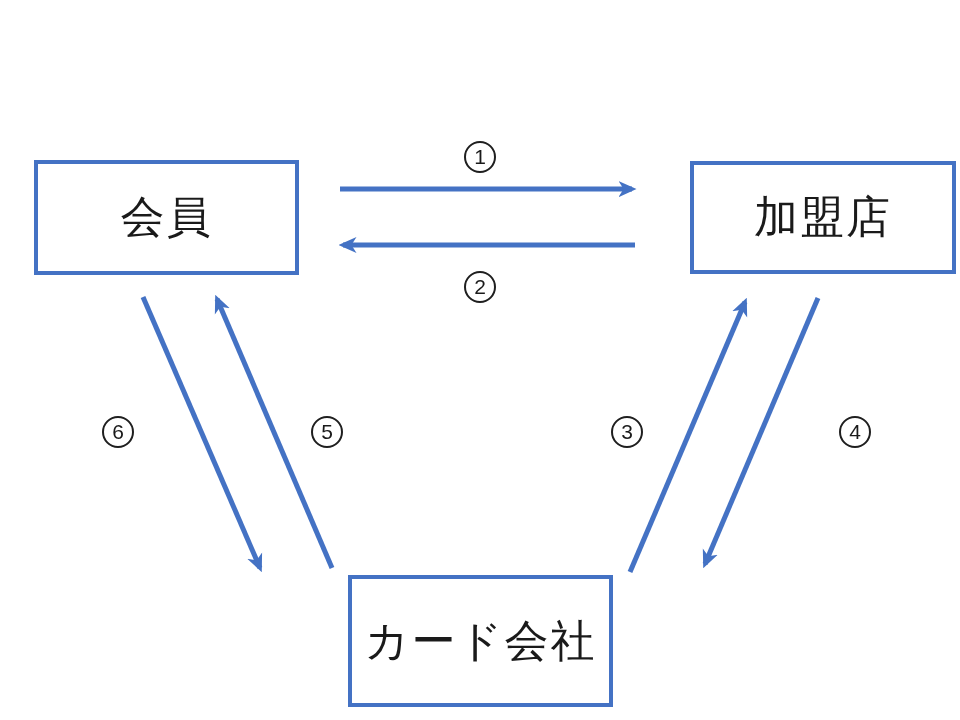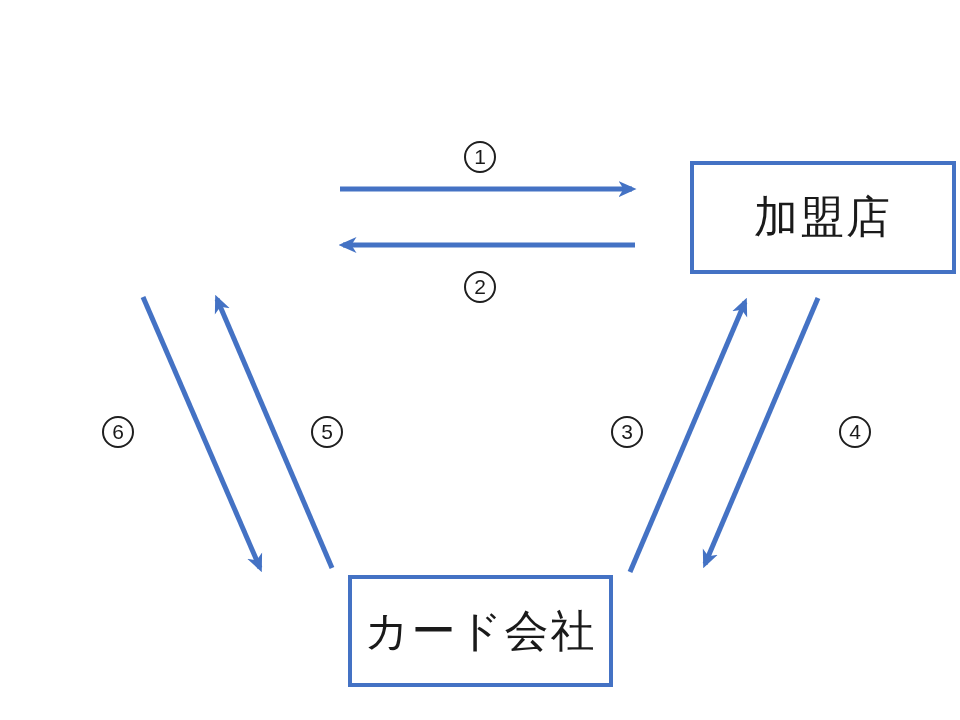--- a/index.html
+++ b/index.html
@@ -23,21 +23,21 @@
   }
   .node-label{
     color:var(--text);
     font-size:44px;
     font-weight:400;
     letter-spacing:2px;
     white-space:nowrap;
   }
   .node-member{left:34px;top:160px;width:265px;height:115px;}
   .node-merchant{left:662px;top:161px;width:266px;height:113px;margin-left:28px;}
-  .node-card{left:348px;top:575px;width:265px;height:112px;justify-content:center;}
+  .node-card{left:348px;top:575px;width:265px;height:132px;justify-content:center;}
   .num-circle{
     position:absolute;
     width:32px;height:32px;
     border:2px solid var(--circle_border);
     border-radius:50%;
     display:flex;align-items:center;justify-content:center;
     font-size:21px;color:var(--text);
     background:transparent;
     font-weight:400;
   }
@@ -60,20 +60,23 @@
       </marker>
     </defs>
     <line x1="340" y1="189" x2="632" y2="189" marker-end="url(#ah)"></line>
     <line x1="635" y1="245" x2="343" y2="245" marker-end="url(#ah)"></line>
     <line x1="630" y1="572" x2="745" y2="302" marker-end="url(#ah)"></line>
     <line x1="818" y1="298" x2="705" y2="564" marker-end="url(#ah)"></line>
     <line x1="332" y1="568" x2="217" y2="299" marker-end="url(#ah)"></line>
     <line x1="143" y1="297" x2="260" y2="568" marker-end="url(#ah)"></line>
   </svg>
 
+  <div class="node node-member">
+    <span class="node-label">会員</span>
+  </div>
 
   <div class="node node-merchant">
     <span class="node-label">加盟店</span>
   </div>
 
   <div class="node node-card">
     <span class="node-label">カード会社</span>
   </div>
 
   <div class="num-circle num-1">1</div>

